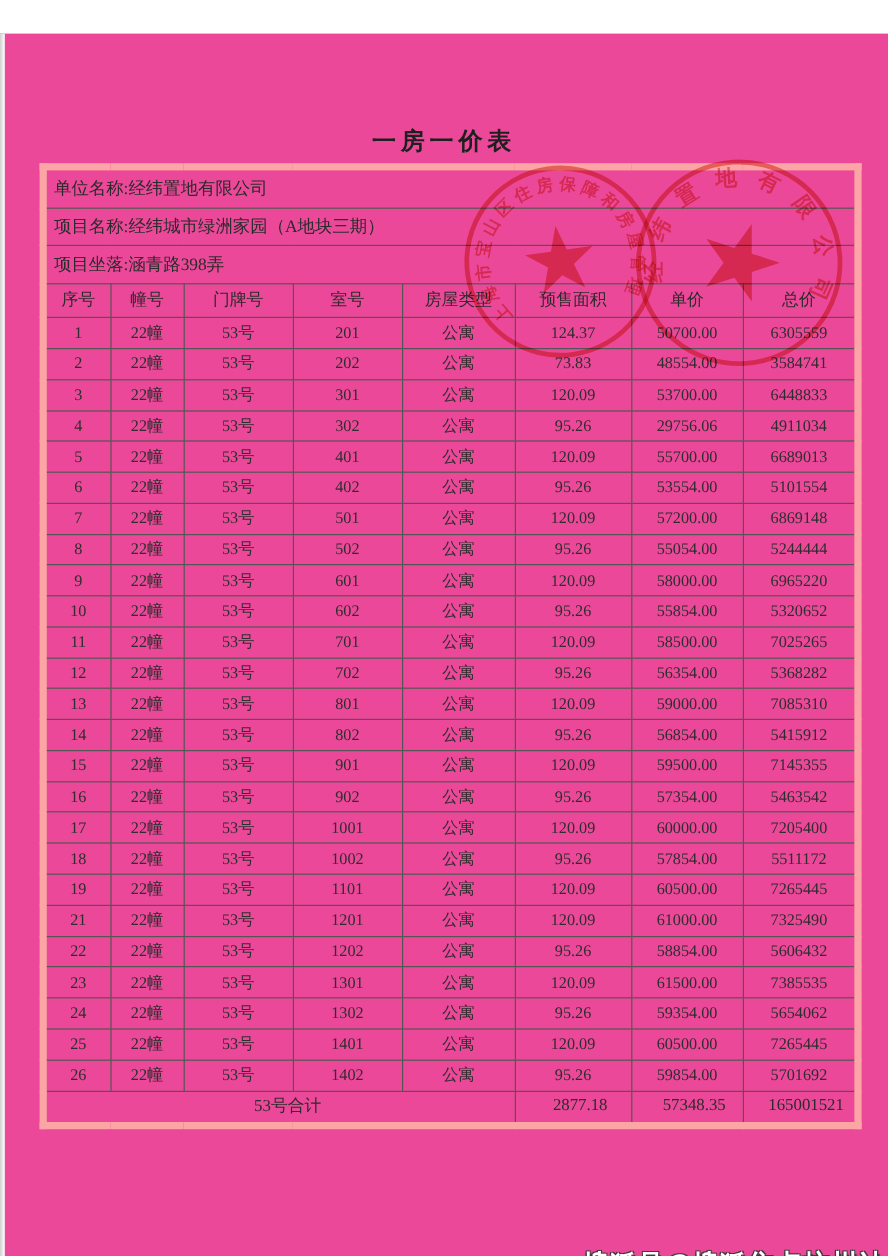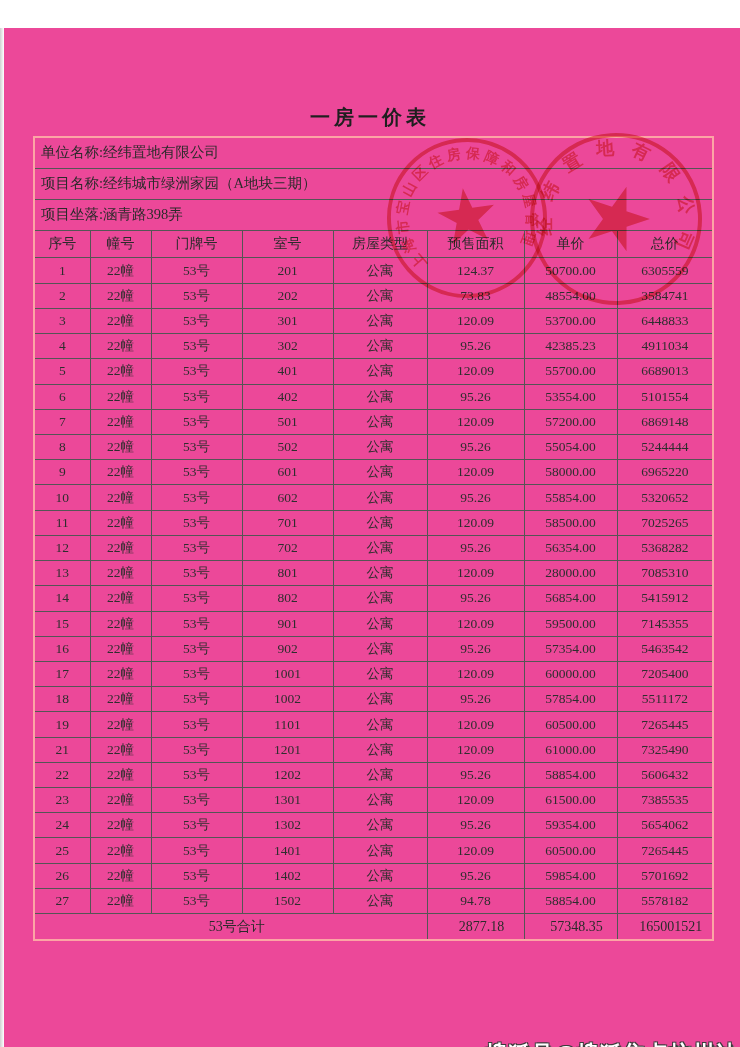--- a/index.html
+++ b/index.html
@@ -13,21 +13,21 @@
     position:absolute; left:0; top:0; width:4px; height:1047px;
     background:linear-gradient(to right,#cfcfcf,#ececec 60%,#ffffff);
   }
   .title {
     position:absolute; top:76px; left:0; width:100%; margin:0;
     text-align:center; font-size:20px; font-weight:bold; letter-spacing:4px; color:#1f1f1f;
   }
   table.price-table {
     position:absolute; left:33px; top:108px; width:679px; height:805px;
     border-collapse:collapse; table-layout:fixed;
-    border:2px solid #fca5a5;
+    border:6px solid #fca5a5;
   }
   .price-table td, .price-table th {
     border:1px solid #555; padding:0; overflow:hidden; white-space:nowrap;
   }
   .info-row td {
     height:29px; font-size:14.5px; text-align:left; padding-left:6px; color:#2b2b2b;
   }
   .header-row th {
     height:26px; font-size:14px; font-weight:normal; text-align:center; color:#2b2b2b;font-family:Liberation Mono, monospace;
   }
@@ -130,21 +130,21 @@
           <td>6448833</td>
         </tr>
 
         <tr class="data-row">
           <td>4</td>
           <td>22幢</td>
           <td>53号</td>
           <td>302</td>
           <td>公寓</td>
           <td>95.26</td>
-          <td>42385.23</td>
+          <td>29756.06</td>
           <td>4911034</td>
         </tr>
 
         <tr class="data-row">
           <td>5</td>
           <td>22幢</td>
           <td>53号</td>
           <td>401</td>
           <td>公寓</td>
           <td>120.09</td>
@@ -229,21 +229,21 @@
           <td>5368282</td>
         </tr>
 
         <tr class="data-row">
           <td>13</td>
           <td>22幢</td>
           <td>53号</td>
           <td>801</td>
           <td>公寓</td>
           <td>120.09</td>
-          <td>28000.00</td>
+          <td>59000.00</td>
           <td>7085310</td>
         </tr>
 
         <tr class="data-row">
           <td>14</td>
           <td>22幢</td>
           <td>53号</td>
           <td>802</td>
           <td>公寓</td>
           <td>95.26</td>
@@ -366,30 +366,20 @@
           <td>26</td>
           <td>22幢</td>
           <td>53号</td>
           <td>1402</td>
           <td>公寓</td>
           <td>95.26</td>
           <td>59854.00</td>
           <td>5701692</td>
         </tr>
 
-        <tr class="data-row">
-          <td>27</td>
-          <td>22幢</td>
-          <td>53号</td>
-          <td>1502</td>
-          <td>公寓</td>
-          <td>94.78</td>
-          <td>58854.00</td>
-          <td>5578182</td>
-        </tr>
       </tbody>
     <tbody>
       <tr class="summary-row">
         <td colspan="5">53号合计</td>
         <td>2877.18</td>
         <td>57348.35</td>
         <td>165001521</td>
       </tr>
     </tbody>
   </table>

